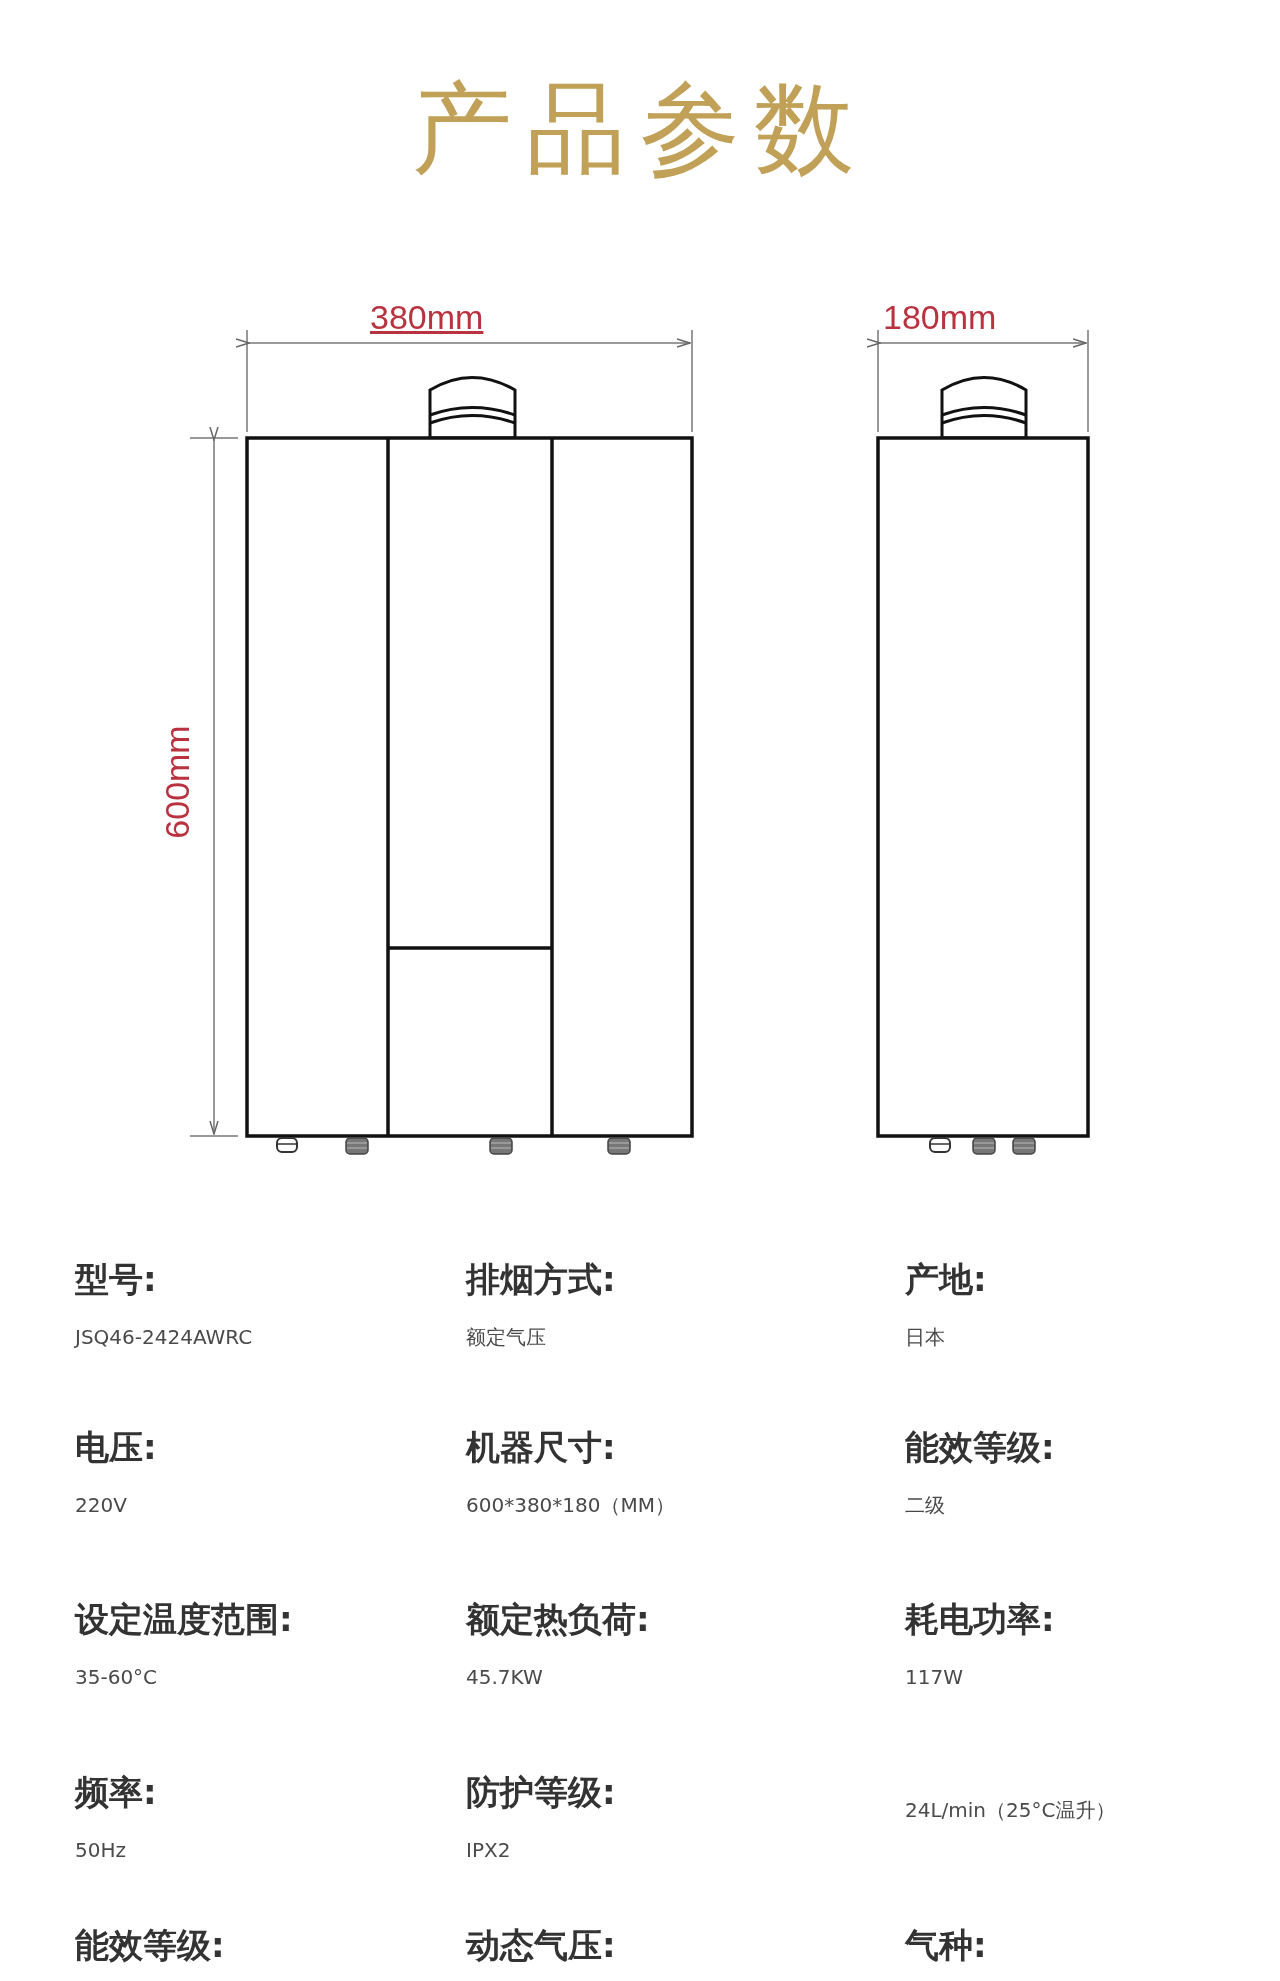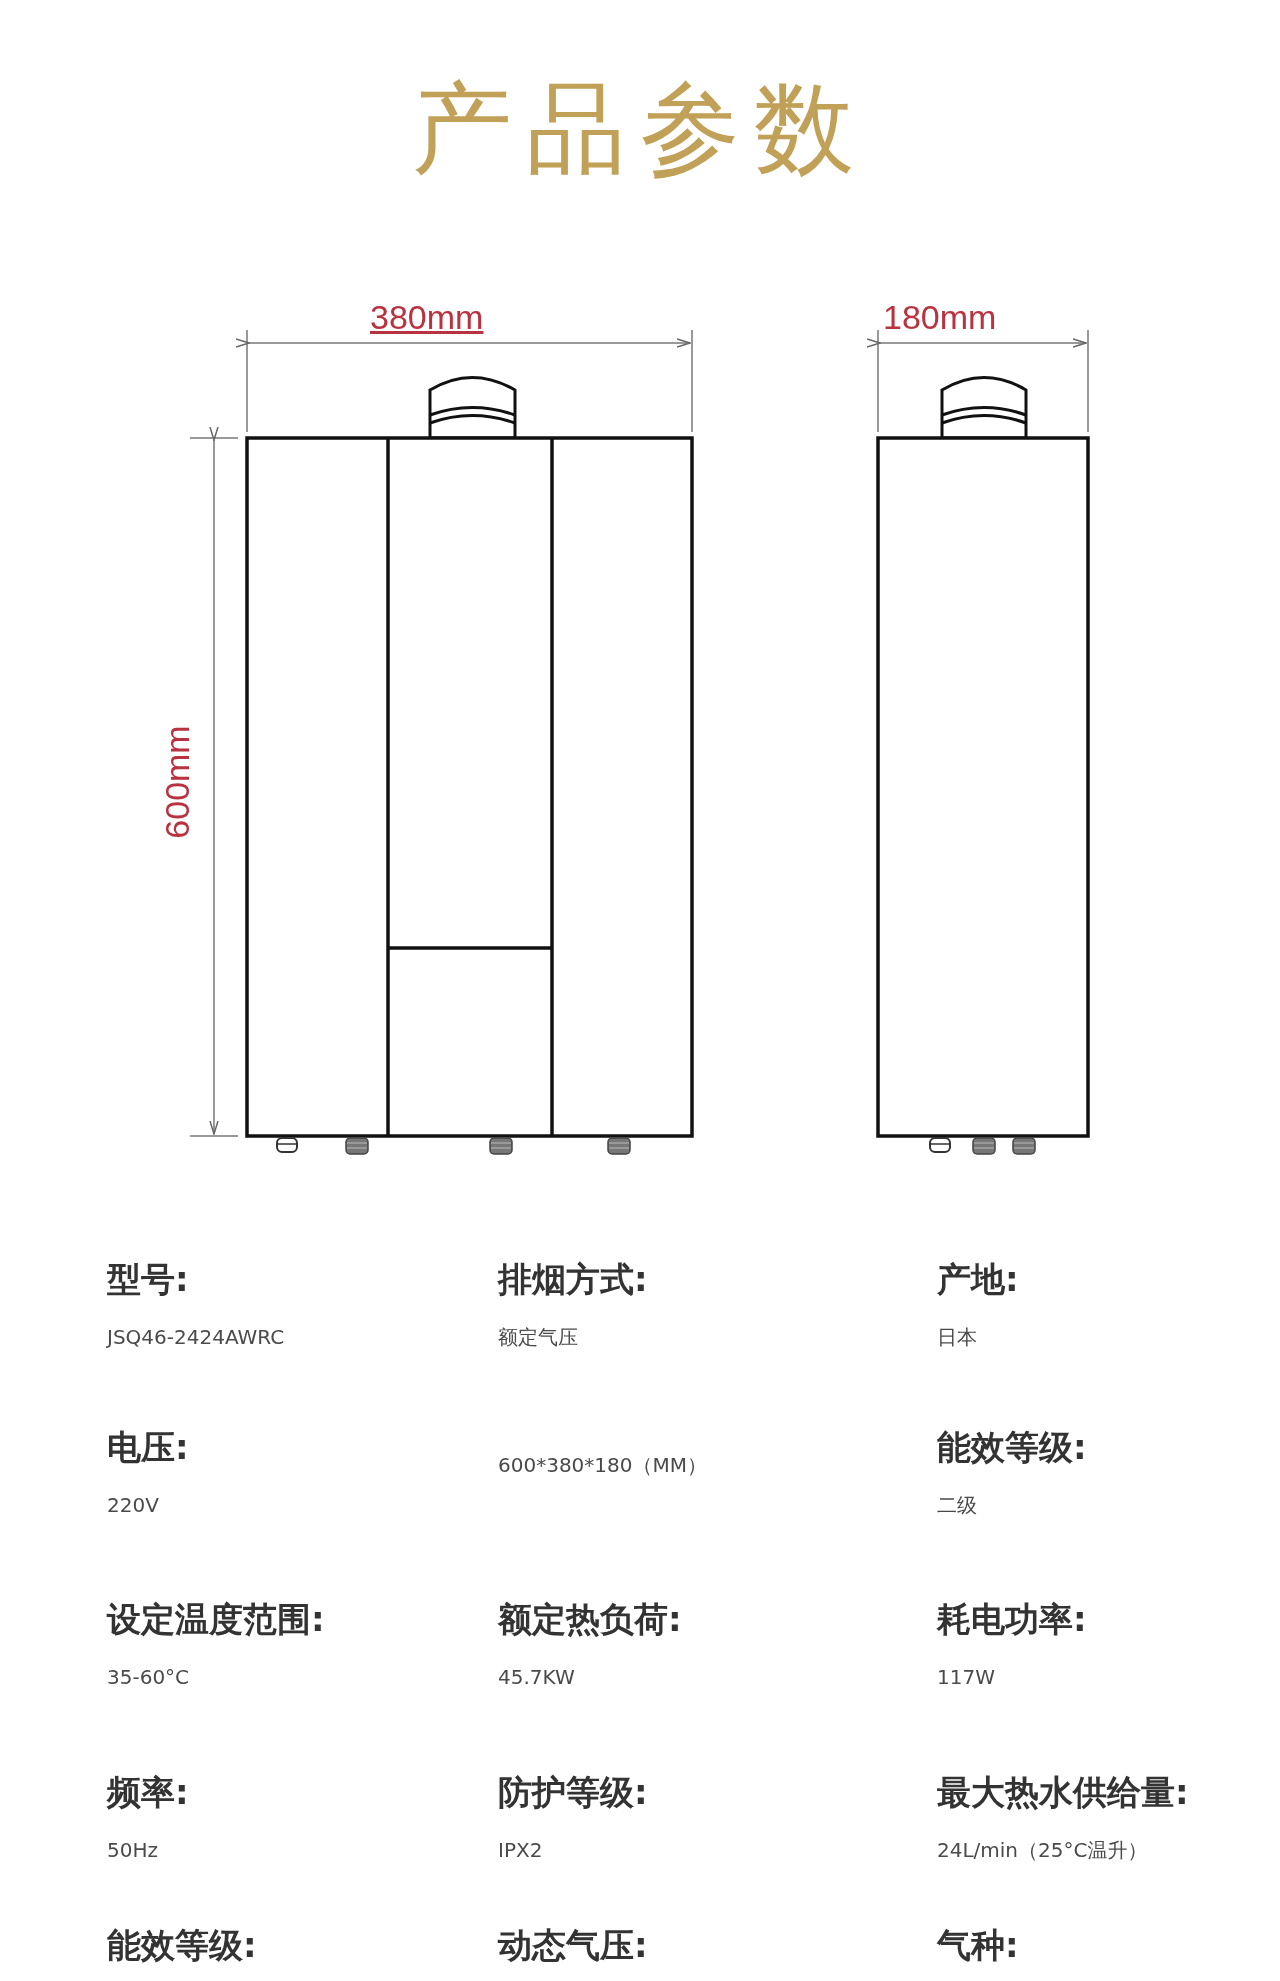--- a/index.html
+++ b/index.html
@@ -7,21 +7,21 @@
            font-family: "DejaVu Sans", "Liberation Sans", sans-serif; }
     .title { position: absolute; left: 0; top: 70px; width: 1280px; text-align: center;
              font-size: 100px; font-weight: normal; letter-spacing: 14px; color: #c1a157;
              line-height: 118px; }
     svg.diagram { position: absolute; left: 0; top: 0; }
     .dim-text { position: absolute; font-family: "Liberation Sans", sans-serif; font-size: 34px;
                 color: #b8323f; line-height: 40px; white-space: nowrap; }
     .dim-w1 { left: 370px; top: 297px; width: 200px; text-align: left; text-decoration: underline; }
     .dim-w2 { left: 883px; top: 297px; width: 200px; text-align: left; }
     .dim-h { left: 77px; top: 762px; width: 200px; text-align: center; transform: rotate(-90deg); }
-    .spec { position: absolute; margin-left: 32px; }
+    .spec { position: absolute; }
     .spec-label { font-size: 34px; font-weight: bold; color: #333333; line-height: 40px; white-space: nowrap; }
     .spec-value { margin-top: 22px; font-size: 20px; color: #4a4a4a; line-height: 32px; white-space: nowrap;
                   font-family: "DejaVu Sans", "Liberation Sans", sans-serif; }
     .c1 { left: 75px; } .c2 { left: 466px; } .c3 { left: 905px; }
     .r1 { top: 1259px; } .r2 { top: 1427px; } .r3 { top: 1599px; } .r4 { top: 1772px; } .r5 { top: 1925px; }
   </style>
 </head>
 <body>
 
 <div class="title">产品参数</div>
@@ -129,20 +129,21 @@
 <div class="spec c3 r1">
   <div class="spec-label">产地:</div>
   <div class="spec-value">日本</div>
 </div>
 
 <div class="spec c1 r2">
   <div class="spec-label">电压:</div>
   <div class="spec-value">220V</div>
 </div>
 <div class="spec c2 r2">
+  <div class="spec-label">机器尺寸:</div>
   <div class="spec-value">600*380*180（MM）</div>
 </div>
 <div class="spec c3 r2">
   <div class="spec-label">能效等级:</div>
   <div class="spec-value">二级</div>
 </div>
 
 <div class="spec c1 r3">
   <div class="spec-label">设定温度范围:</div>
   <div class="spec-value">35-60°C</div>
@@ -158,21 +159,20 @@
 
 <div class="spec c1 r4">
   <div class="spec-label">频率:</div>
   <div class="spec-value">50Hz</div>
 </div>
 <div class="spec c2 r4">
   <div class="spec-label">防护等级:</div>
   <div class="spec-value">IPX2</div>
 </div>
 <div class="spec c3 r4">
-  <div class="spec-label">最大热水供给量:</div>
   <div class="spec-value">24L/min（25°C温升）</div>
 </div>
 
 <div class="spec c1 r5">
   <div class="spec-label">能效等级:</div>
 </div>
 <div class="spec c2 r5">
   <div class="spec-label">动态气压:</div>
 </div>
 <div class="spec c3 r5">

